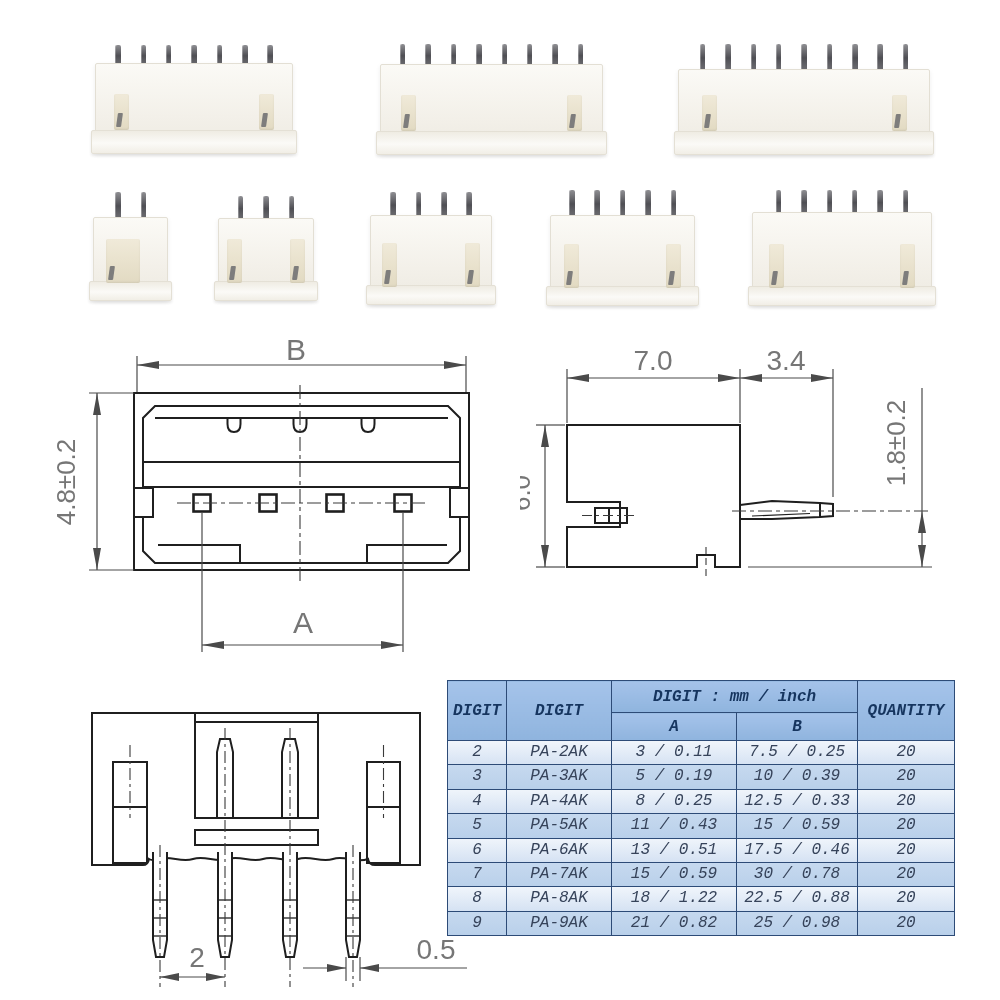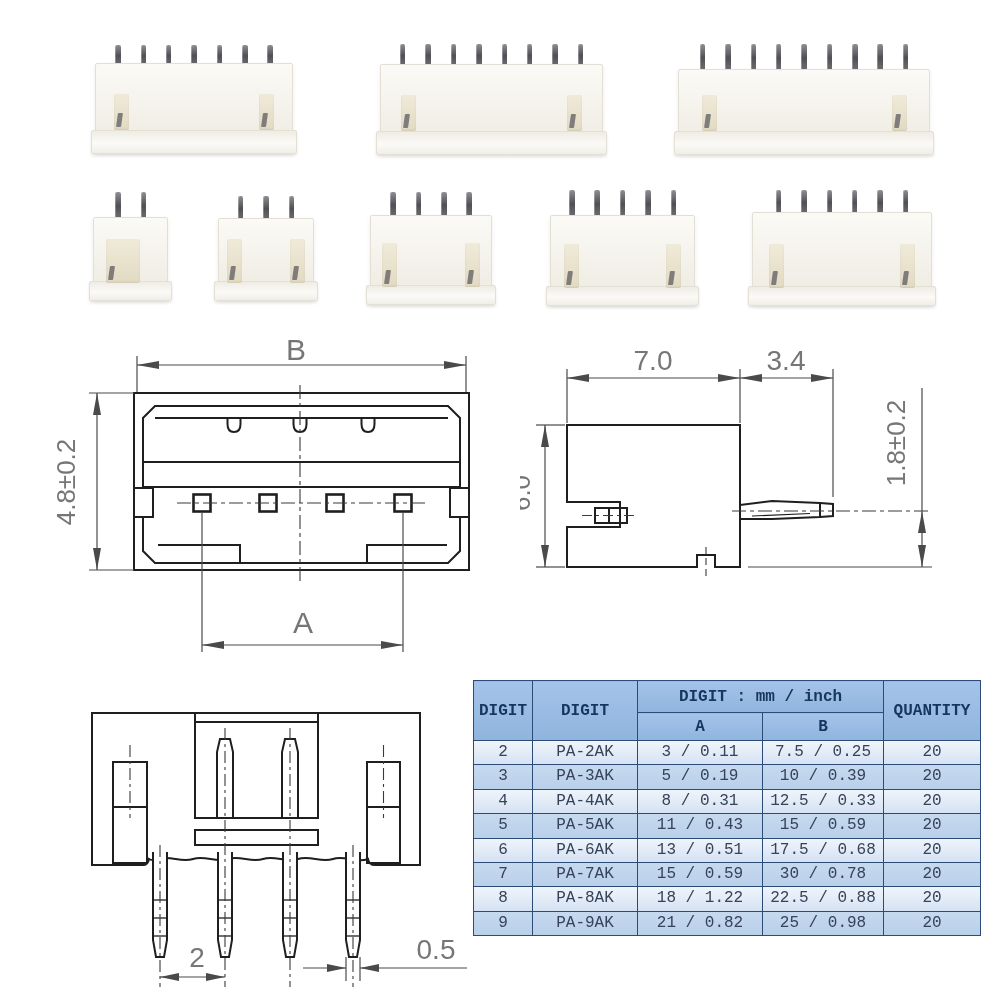--- a/index.html
+++ b/index.html
@@ -23,23 +23,23 @@
       box-shadow:inset 0 -1px 2px rgba(0,0,0,.08);}
   .row1 .tab{height:36px;bottom:22px;} .row2 .tab{height:44px;bottom:16px;}
   .tab:after{content:"";position:absolute;left:3px;bottom:3px;width:5px;height:14px;
       background:#7e7d7c;border-radius:1px;transform:skewX(-8deg);}
 
   
   .drawing{position:absolute;}
   .drawing text{font-family:"Liberation Sans",sans-serif;fill:#767676;}
 
   
-  table.spec{position:absolute;left:473px;top:680px;width:507px;
+  table.spec{position:absolute;left:447px;top:680px;width:507px;
       border-collapse:collapse;table-layout:fixed;
-      font-family:"Liberation Mono","DejaVu Sans Mono",monospace;}
+      font-family:"Liberation Mono","DejaVu Sans Mono",monospace;font-style:italic;}
   .spec th,.spec td{border:1px solid #2d4b77;text-align:center;vertical-align:middle;
       padding:0;overflow:hidden;white-space:nowrap;}
   .spec th{background:linear-gradient(180deg,#a5c3ea 0%,#8fb4de 100%);
       color:#16355f;font-weight:bold;font-size:16px;}
   .spec tr.h1 th{height:31px;} .spec tr.h2 th{height:27px;}
   .spec td{font-size:16px;color:#36435a;height:23.4px;line-height:23.4px;}
   .spec tr.rl{background:linear-gradient(180deg,#f0f5fb 0%,#d5e2f3 100%);}
   .spec tr.rm{background:linear-gradient(180deg,#c6d9ef 0%,#b9d0ea 100%);}
 </style>
 </head>
@@ -336,36 +336,36 @@
         <tr class="rm">
           <td>3</td>
           <td>PA-3AK</td>
           <td>5 / 0.19</td>
           <td>10 / 0.39</td>
           <td>20</td>
         </tr>
         <tr class="rl">
           <td>4</td>
           <td>PA-4AK</td>
-          <td>8 / 0.31</td>
+          <td>8 / 0.25</td>
           <td>12.5 / 0.33</td>
           <td>20</td>
         </tr>
         <tr class="rm">
           <td>5</td>
           <td>PA-5AK</td>
           <td>11 / 0.43</td>
           <td>15 / 0.59</td>
           <td>20</td>
         </tr>
         <tr class="rl">
           <td>6</td>
           <td>PA-6AK</td>
           <td>13 / 0.51</td>
-          <td>17.5 / 0.68</td>
+          <td>17.5 / 0.46</td>
           <td>20</td>
         </tr>
         <tr class="rm">
           <td>7</td>
           <td>PA-7AK</td>
           <td>15 / 0.59</td>
           <td>30 / 0.78</td>
           <td>20</td>
         </tr>
         <tr class="rl">

